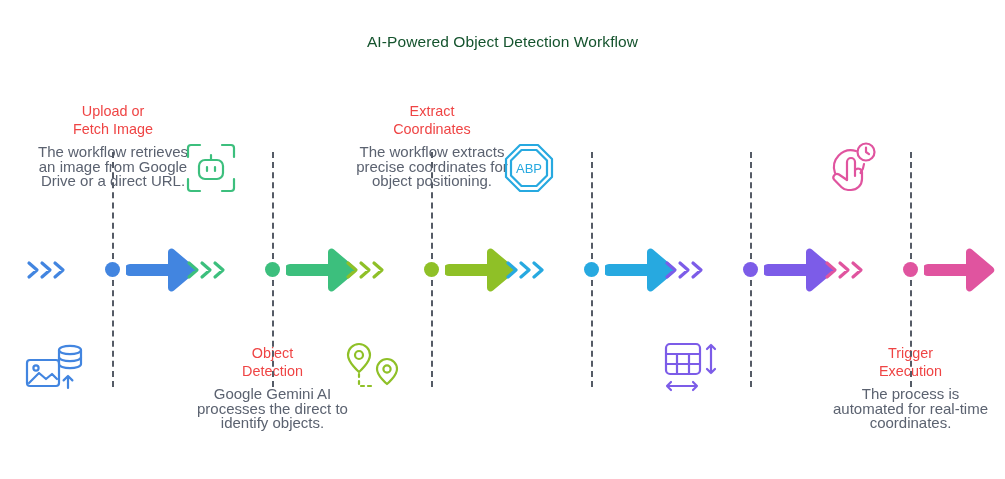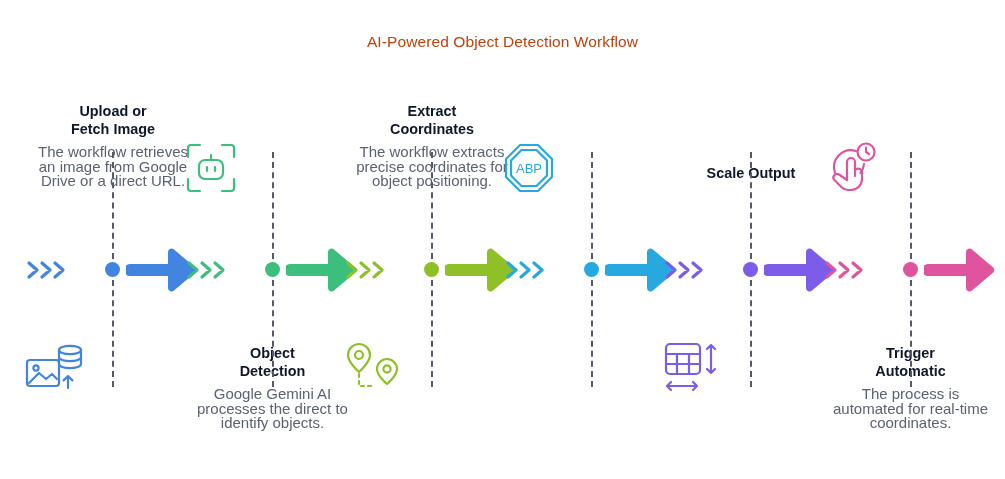--- a/index.html
+++ b/index.html
@@ -45,22 +45,22 @@
     position: absolute;
     width: 176px;
     left: 0;
     text-align: center;
   }
   .txt.above { bottom: 290px; }
   .txt.below { top: 345px; }
 
   .step-title {
     font-size: 14.4px;
-    font-weight: bold;
-    color: #0f172a;
+    font-weight: normal;
+    color: #ef4444;
     line-height: 17.5px;
     margin: 0 0 7px 0;
     white-space: pre-line;
   }
   .step-desc {
     font-size: 15px;
     font-weight: 400;
     color: #5b6270;
     line-height: 14.6px;
     margin: 0;
@@ -115,21 +115,21 @@
   .big-arrow {
     position: absolute;
     left: 101px;
     top: 3px;
   }
 </style>
 </head>
 <body>
 
 <div id="diagram">
-  <div class="title" style="color: #c2410c;">AI-Powered Object Detection Workflow</div>
+  <div class="title" style="color: #14532d;">AI-Powered Object Detection Workflow</div>
   <div id="steps-container">
       <div class="step" style="left: 25px;">
         <div class="txt above">
           <p class="step-title">Upload or
 Fetch Image</p>
           <p class="step-desc">The workflow retrieves an image from Google Drive or a direct URL.</p>
         </div>
         <div class="dash up" style="border-left-color: rgb(85, 91, 102);"></div>
         <div class="dash down" style="border-left-color: rgb(85, 91, 102);"></div>
         <div class="icon-wrap below">
@@ -224,21 +224,20 @@
               <path d="M3 4 L11 11 L3 18 M16 4 L24 11 L16 18 M29 4 L37 11 L29 18" fill="none" stroke="#27a9e0" stroke-width="3.2" stroke-linecap="round" stroke-linejoin="round"></path>
             </svg></div>
           <div class="node-dot" style="background: rgb(39, 169, 224);"></div>
           <div class="big-arrow"><svg width="72" height="48" viewBox="0 0 72 48">
               <path d="M4 18 h38 v-12 a3.5 3.5 0 0 1 6-2.4 L69 21.2 a4 4 0 0 1 0 5.6 L48 44.4 A3.5 3.5 0 0 1 42 42 V30 H4 a4 4 0 0 1 0-12 z" fill="#27a9e0"></path>
             </svg></div>
         </div>
       </div>
       <div class="step" style="left: 663px;">
         <div class="txt above">
-          <p class="step-title">Scale Output</p>
         </div>
         <div class="dash up" style="border-left-color: rgb(85, 91, 102);"></div>
         <div class="dash down" style="border-left-color: rgb(85, 91, 102);"></div>
         <div class="icon-wrap below">
           <svg width="60" height="54" viewBox="0 0 60 54">
             <rect x="3" y="3" width="34" height="30" rx="4" fill="none" stroke="#7c5ce8" stroke-width="2.2" stroke-linecap="round" stroke-linejoin="round"></rect>
             <path d="M3 13 H37 M3 23 H37 M14 13 V33 M26 13 V33" fill="none" stroke="#7c5ce8" stroke-width="2.2" stroke-linecap="round" stroke-linejoin="round"></path>
             <path d="M48 4 v28 M44 8 L48 4 L52 8 M44 28 L48 32 L52 28" fill="none" stroke="#7c5ce8" stroke-width="2.2" stroke-linecap="round" stroke-linejoin="round"></path>
             <path d="M4 45 H34 M8 41 L4 45 L8 49 M30 41 L34 45 L30 49" fill="none" stroke="#7c5ce8" stroke-width="2.2" stroke-linecap="round" stroke-linejoin="round"></path>
           </svg>
@@ -249,21 +248,21 @@
             </svg></div>
           <div class="node-dot" style="background: rgb(124, 92, 232);"></div>
           <div class="big-arrow"><svg width="72" height="48" viewBox="0 0 72 48">
               <path d="M4 18 h38 v-12 a3.5 3.5 0 0 1 6-2.4 L69 21.2 a4 4 0 0 1 0 5.6 L48 44.4 A3.5 3.5 0 0 1 42 42 V30 H4 a4 4 0 0 1 0-12 z" fill="#7c5ce8"></path>
             </svg></div>
         </div>
       </div>
       <div class="step" style="left: 822.5px;">
         <div class="txt below">
           <p class="step-title">Trigger
-Automatic</p>
+Execution</p>
           <p class="step-desc">The process is automated for real-time coordinates.</p>
         </div>
         <div class="dash down" style="border-left-color: rgb(85, 91, 102);"></div>
         <div class="dash up" style="border-left-color: rgb(85, 91, 102);"></div>
         <div class="icon-wrap above">
           <svg width="54" height="52" viewBox="0 0 54 52">
             <path d="M33 9 A17 17 0 0 0 12 31" fill="none" stroke="#e0549f" stroke-width="2.2" stroke-linecap="round" stroke-linejoin="round"></path>
             <path d="M41 22 a17 17 0 0 1-3.5 9" fill="none" stroke="#e0549f" stroke-width="2.2" stroke-linecap="round" stroke-linejoin="round"></path>
             <path d="M24 38 V20 a4 4 0 0 1 8 0 v14" fill="none" stroke="#e0549f" stroke-width="2.2" stroke-linecap="round" stroke-linejoin="round"></path>
             <path d="M32 28 a4 4 0 0 1 7 2 v7 a11 11 0 0 1-11 11 h-3 a9 9 0 0 1-6.4-2.7 L11 37.5 a3.6 3.6 0 0 1 5-5 L24 38" fill="none" stroke="#e0549f" stroke-width="2.2" stroke-linecap="round" stroke-linejoin="round"></path>

